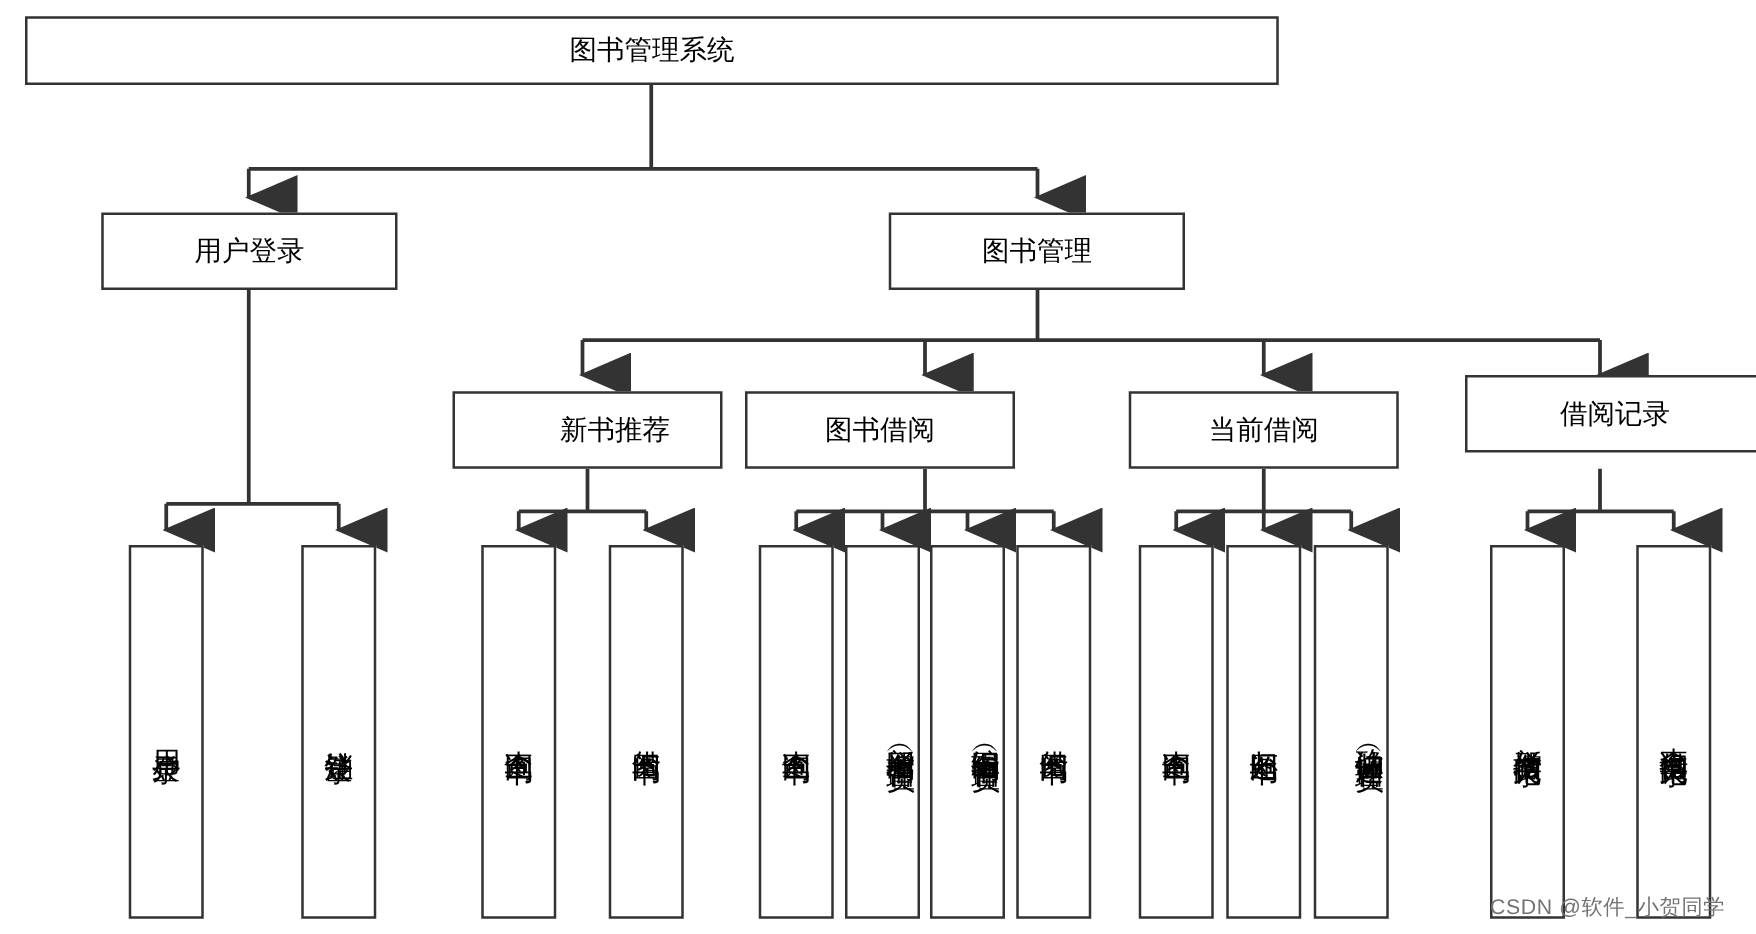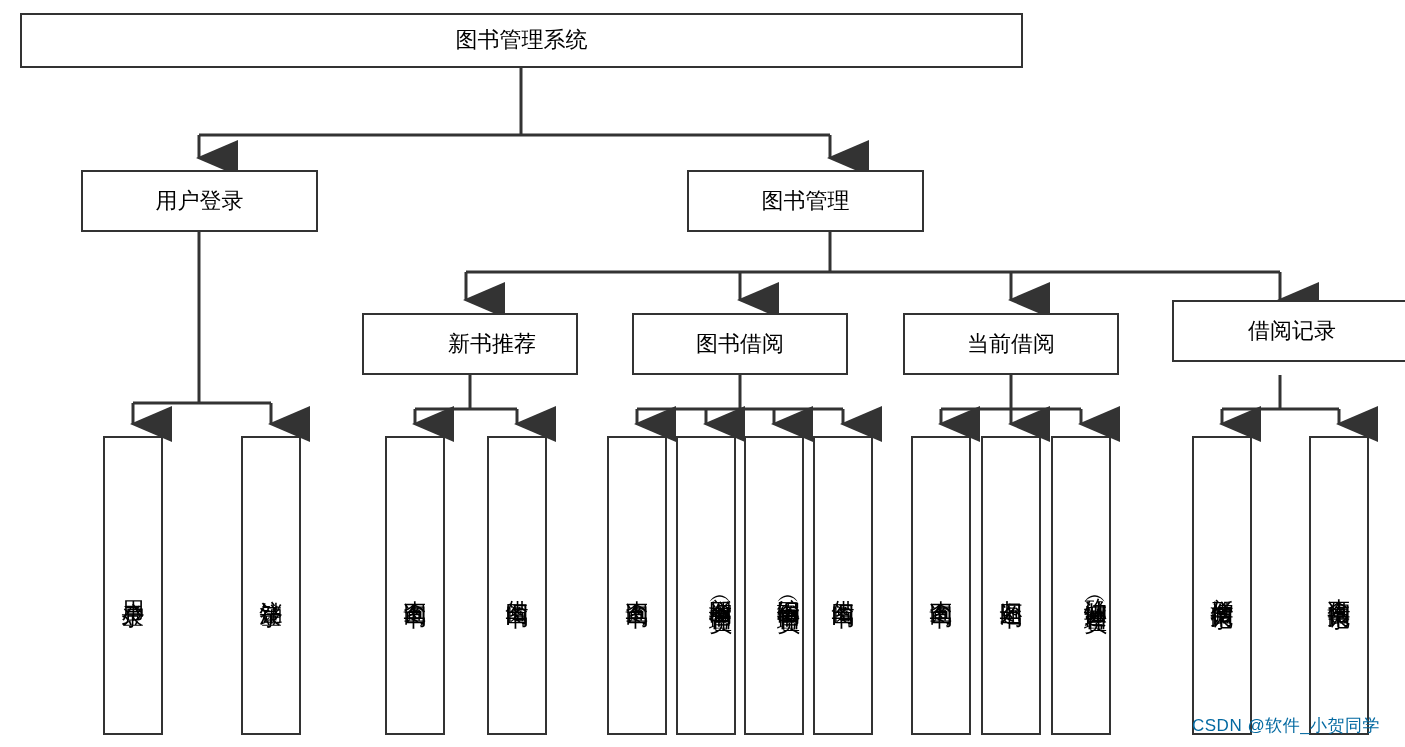--- a/index.html
+++ b/index.html
@@ -14,21 +14,21 @@
   }
   .node-h{font-size:22px;line-height:1.2;white-space:nowrap;}
   .node-v{
     writing-mode:vertical-rl;text-orientation:upright;
     font-size:23px;line-height:1.18;letter-spacing:2px;
     align-items:flex-start;padding-top:6px;
   }
   .node-v.center{align-items:center;padding-top:0;}
   .watermark{
     position:absolute;left:1192px;top:714px;
-    font-size:17px;color:#0369a1;white-space:nowrap;
+    font-size:17px;color:#737373;white-space:nowrap;
     letter-spacing:0.5px;
   }
 </style>
 </head>
 <body>
 
 <svg id="canvas" viewBox="0 0 1405 747">
   <defs>
     <marker id="arw" viewBox="0 0 12 14" refX="6" refY="13" markerWidth="12" markerHeight="14" orient="auto-start-reverse">
       <path d="M0,0 L12,0 L6,14 Z" fill="#333333"></path>
@@ -74,24 +74,24 @@
     <path d="M1280,375 L1280,409"></path>
     <path d="M1222,409 L1339,409"></path>
     <path d="M1222,409 L1222,424" marker-end="url(#arw)"></path>
     <path d="M1339,409 L1339,424" marker-end="url(#arw)"></path>
   </g>
 </svg>
 
 <div class="node-box node-h" style="left:20px;top:13px;width:1003px;height:55px;">图书管理系统</div>
 
 <div class="node-box node-h" style="left:81px;top:170px;width:237px;height:62px;">用户登录</div>
-<div class="node-box node-h" style="left:687px;top:170px;width:237px;height:62px;">图书管理</div>
+<div class="node-box node-h" style="left:711px;top:170px;width:237px;height:62px;">图书管理</div>
 
 <div class="node-box node-h" style="left:362px;top:313px;width:216px;height:62px;padding-left:44px;">新书推荐</div>
-<div class="node-box node-h" style="left:632px;top:313px;width:216px;height:62px;">图书借阅</div>
+<div class="node-box node-h" style="left:596px;top:313px;width:216px;height:62px;">图书借阅</div>
 <div class="node-box node-h" style="left:903px;top:313px;width:216px;height:62px;">当前借阅</div>
 <div class="node-box node-h" style="left:1172px;top:300px;width:240px;height:62px;">借阅记录</div>
 
 <div class="node-box node-v center" style="left:103px;top:436px;width:60px;height:299px;">用户登录</div>
 <div class="node-box node-v center" style="left:241px;top:436px;width:60px;height:299px;">注销登录</div>
 
 <div class="node-box node-v center" style="left:385px;top:436px;width:60px;height:299px;">查询图书</div>
 <div class="node-box node-v center" style="left:487px;top:436px;width:60px;height:299px;">借阅图书</div>
 
 <div class="node-box node-v center" style="left:607px;top:436px;width:60px;height:299px;">查询图书</div>

